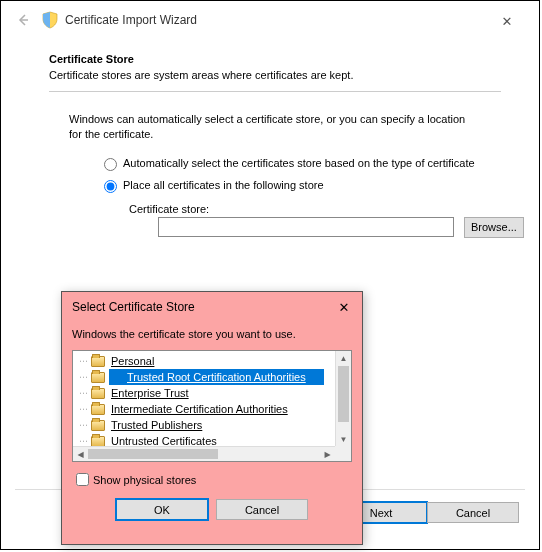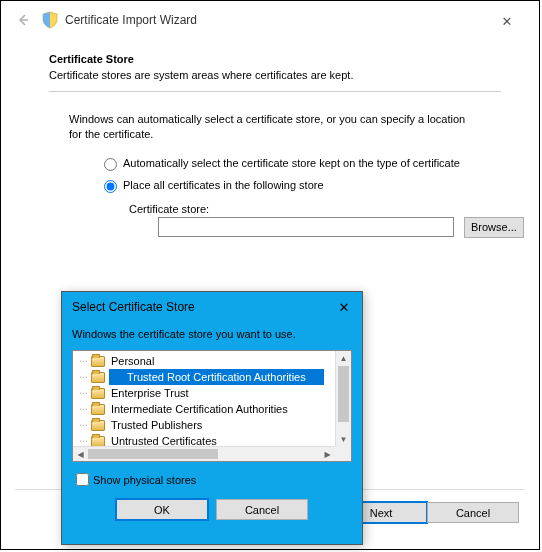--- a/index.html
+++ b/index.html
@@ -24,21 +24,21 @@
   .store-row { display:flex; margin-left:109px;}
   .store-input { flex:0 0 296px; height:20px; border:1px solid #888; padding:2px 4px; font-size:11px;}
   .browse { margin-left:10px; width:78px; height:21px; border:1px solid #adadad; background:#e1e1e1; font-size:11px;}
 
   .footer { position:absolute; bottom:22px; right:16px; display:flex; }
   .footer-sep { position:absolute; bottom:55px; left:10px; right:10px; border-top:1px solid #ddd;}
   .btn { width:92px; height:21px; border:1px solid #adadad; background:#e1e1e1; font-size:11px;}
   .btn.default { border:1px solid #0078d7; outline:1px solid #0078d7;}
 
   
-  .dialog { position:absolute; left:56px; top:286px; width:302px; height:254px; background:#0ea5e9; border:1px solid #555; box-shadow:2px 2px 10px rgba(0,0,0,0.25);}
+  .dialog { position:absolute; left:56px; top:286px; width:302px; height:254px; background:#fca5a5; border:1px solid #555; box-shadow:2px 2px 10px rgba(0,0,0,0.25);}
   .dlg-title { display:flex; align-items:center; justify-content:space-between; padding:6px 8px 2px 10px; font-size:12px;}
   .dlg-close { width:20px; height:18px; display:flex; align-items:center; justify-content:center; font-size:13px;}
   .dlg-body { padding:4px 10px 8px 10px; font-size:11px;}
   .dlg-instr { margin:6px 0 10px 0;}
   .tree-wrap { border:1px solid #888; height:112px; position:relative; background:#fff; overflow:hidden;}
   .tree { padding:2px 0 0 0; font-size:11px; line-height:16px; height:96px; overflow:hidden;}
   .tree-item { display:flex; align-items:center; white-space:nowrap; padding-right:4px;}
   .tree-item.sel .item-label { background:#0078d7; color:#fff; padding:0 18px;}
   .dots { color:#999; letter-spacing:1px; padding:0 2px 0 6px; font-size:9px; line-height:16px;}
   .folder { width:14px; height:11px; background:linear-gradient(#ffe9a8,#e6b94e); border:1px solid #b88a2a; border-radius:1px; margin-right:4px; position:relative; flex-shrink:0;}
@@ -48,21 +48,21 @@
   .tree-vscroll .thumb { position:absolute; top:15px; left:2px; right:2px; height:56px; background:#c7c7c7;}
   .tree-hscroll { position:absolute; left:0; right:16px; bottom:0; height:15px; background:#f0f0f0; border-top:1px solid #ddd; display:flex; align-items:center;}
   .tree-hscroll .arrow { width:15px; height:15px; display:flex; align-items:center; justify-content:center; font-size:8px; color:#666;}
   .tree-hscroll .thumb { position:absolute; left:15px; top:2px; bottom:2px; width:130px; background:#c7c7c7;}
   .corner { position:absolute; right:0; bottom:0; width:16px; height:15px; background:#f0f0f0;}
 
   .chk-row { display:flex; align-items:center; margin:8px 0 0 0; font-size:11px;}
   .chk-row input { margin-right:4px; width:13px; height:13px;}
   .dlg-footer { display:flex; gap:8px; justify-content:center; margin-top:10px; padding-bottom:8px;}
 
-  .item-label { padding:0 2px; }
+  .item-label { padding:0 2px;text-decoration:underline; }
 </style>
 </head>
 <body>
 
 <div class="outer">
   <div class="window">
     <div class="close-x">
       <span>✕</span>
     </div>
     <div class="titlebar">
@@ -80,21 +80,21 @@
     </div>
 
     <div class="content">
       <div class="heading">Certificate Store</div>
       <div class="sub">Certificate stores are system areas where certificates are kept.</div>
       <hr class="hr">
       <div class="desc">Windows can automatically select a certificate store, or you can specify a location for the certificate.</div>
 
       <label class="radio-row">
         <input type="radio" name="store" style="">
-        <span>Automatically select the certificate store kept on the type of certificate</span>
+        <span>Automatically select the certificates store based on the type of certificate</span>
       </label>
       <label class="radio-row">
         <input type="radio" name="store" checked="" style="">
         <span>Place all certificates in the following store</span>
       </label>
 
       <div class="store-label">Certificate store:</div>
       <div class="store-row">
         <input class="store-input" type="text" value="" style="">
         <button class="browse">Browse...</button>

